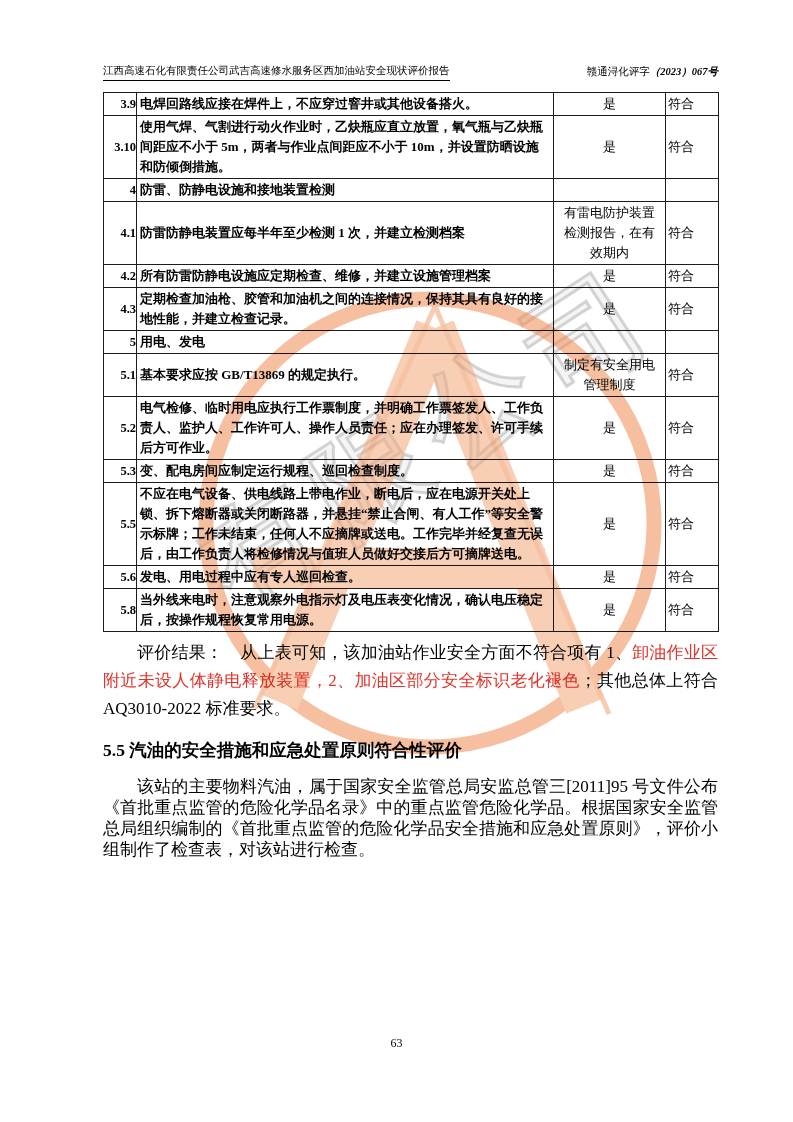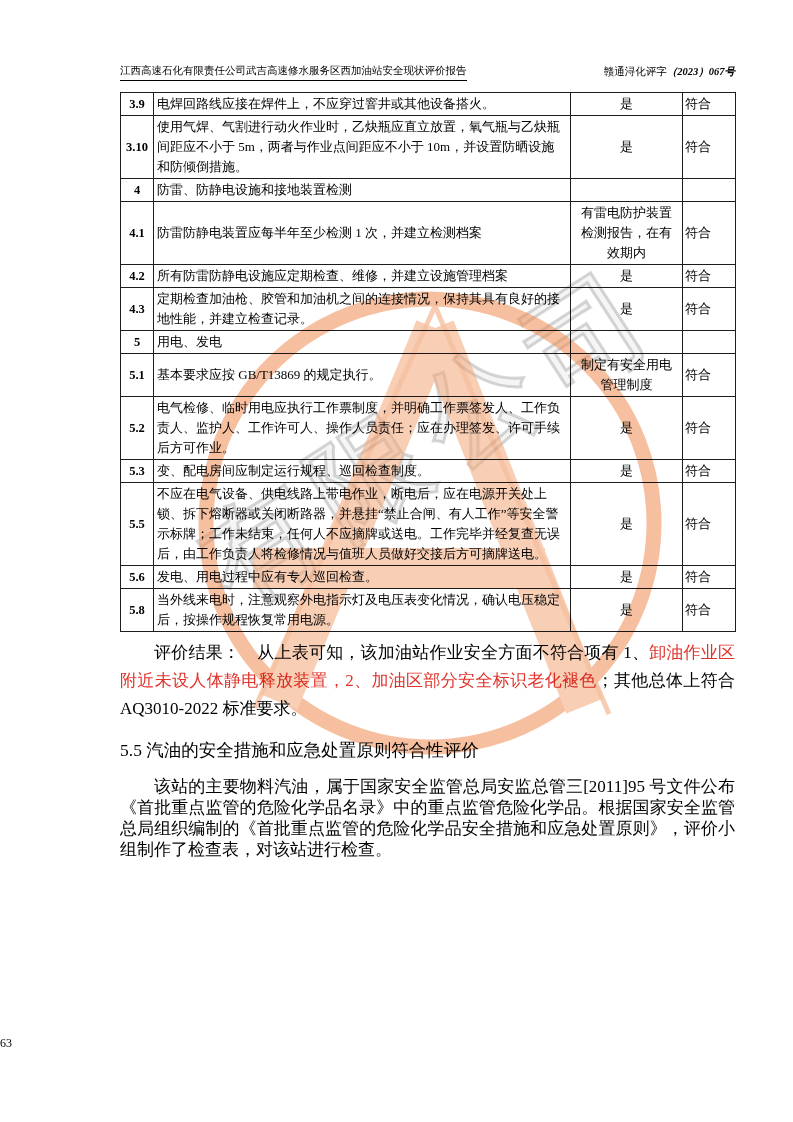--- a/index.html
+++ b/index.html
@@ -7,64 +7,64 @@
   .page{
     position:relative;
     width:793px;height:1122px;
     background:#ffffff;
     font-family:"Liberation Serif","DejaVu Serif",serif;
     color:#000;
     overflow:hidden;
     margin:0 auto;
   }
   .content{
-    position:absolute;left:120px;top:64px;width:615px;
+    position:absolute;left:103px;top:64px;width:615px;
     z-index:1;
   }
   
   .hdr{
     display:flex;justify-content:space-between;align-items:flex-end;
     font-size:10.5px;line-height:13px;white-space:nowrap;
   }
   .hdr-left{border-bottom:1px solid #000;padding-bottom:3px;}
   .hdr-right{padding-bottom:3px;}
   .hdr-right .num{font-weight:bold;font-style:italic;}
   
   table.chk{
     border-collapse:collapse;table-layout:fixed;width:615px;
     margin-top:11px;
     font-size:13px;line-height:20px;
   }
   table.chk td{border:1px solid #1c1c1c;vertical-align:middle;padding:1px 2px;overflow:hidden;}
-  table.chk td.no{text-align:center;font-weight:bold;font-size:12.5px;padding:1px 0;}
-  table.chk td.desc{padding:1px 3px;text-align:left;}
+  table.chk td.no{text-align:right;font-weight:bold;font-size:12.5px;padding:1px 0;}
+  table.chk td.desc{padding:1px 3px;text-align:left;font-weight:bold;}
   table.chk td.result{text-align:center;padding:1px 4px;}
   table.chk td.conform{text-align:left;}
   
   .para{
     margin-top:7px;
     font-size:17px;line-height:28px;
     text-align:justify;text-justify:inter-ideograph;
     text-indent:2em;
   }
   .red{color:#e0332b;}
   .sec-heading{
     margin-top:14px;
-    font-size:17.5px;font-weight:normal;line-height:26px;
+    font-size:17.5px;font-weight:bold;line-height:26px;
     font-family:"Liberation Serif","DejaVu Serif",serif;
   }
   .body-para{
     margin-top:13px;
     font-size:17px;line-height:21px;
     text-align:justify;text-justify:inter-ideograph;
     text-indent:2em;
   }
   .page-num{
     position:absolute;left:0;right:0;top:1036px;
-    font-size:12px;z-index:1;
+    text-align:center;font-size:12px;z-index:1;
   }
   
   .watermark{
     position:absolute;inset:0;z-index:3;
     pointer-events:none;
     mix-blend-mode:multiply;
   }
   .wm-logo{position:absolute;left:193px;top:286px;opacity:.55;}
   .wm-gray{
     position:absolute;left:100px;top:360px;width:660px;

